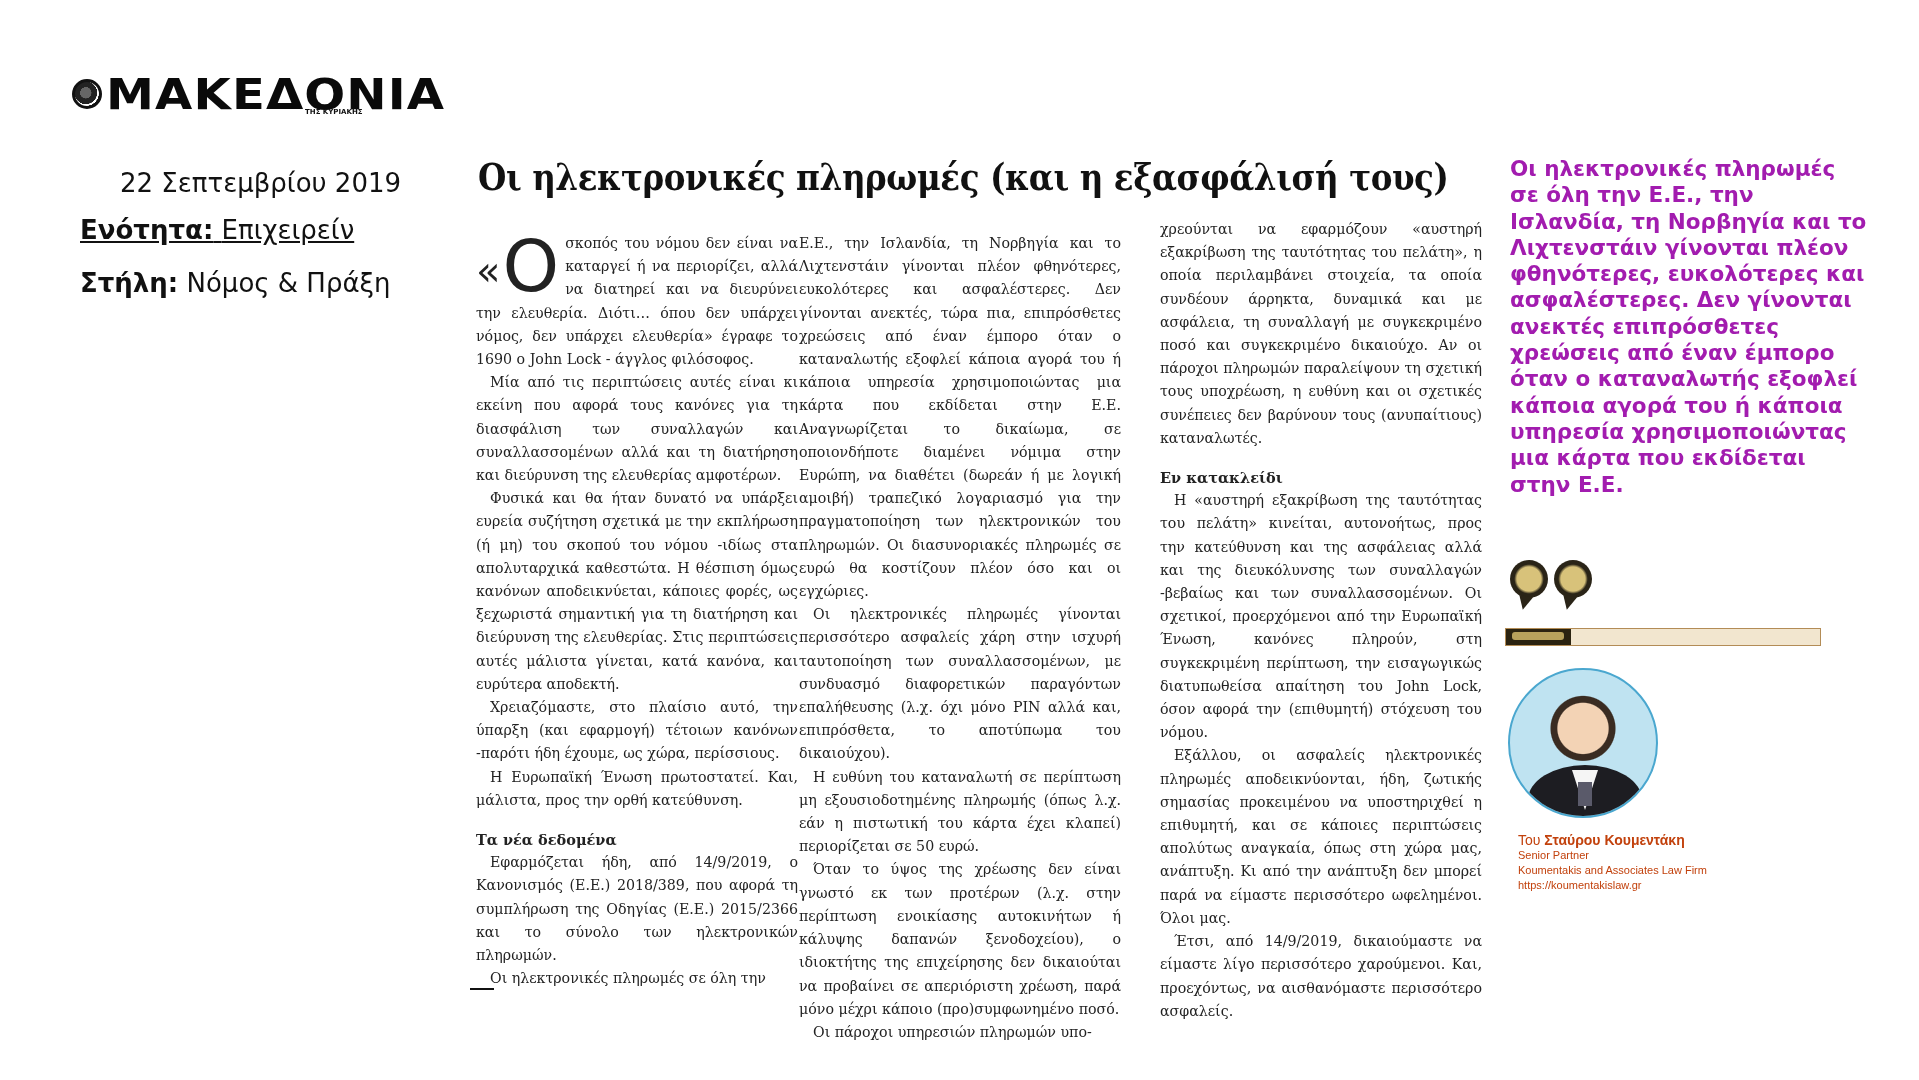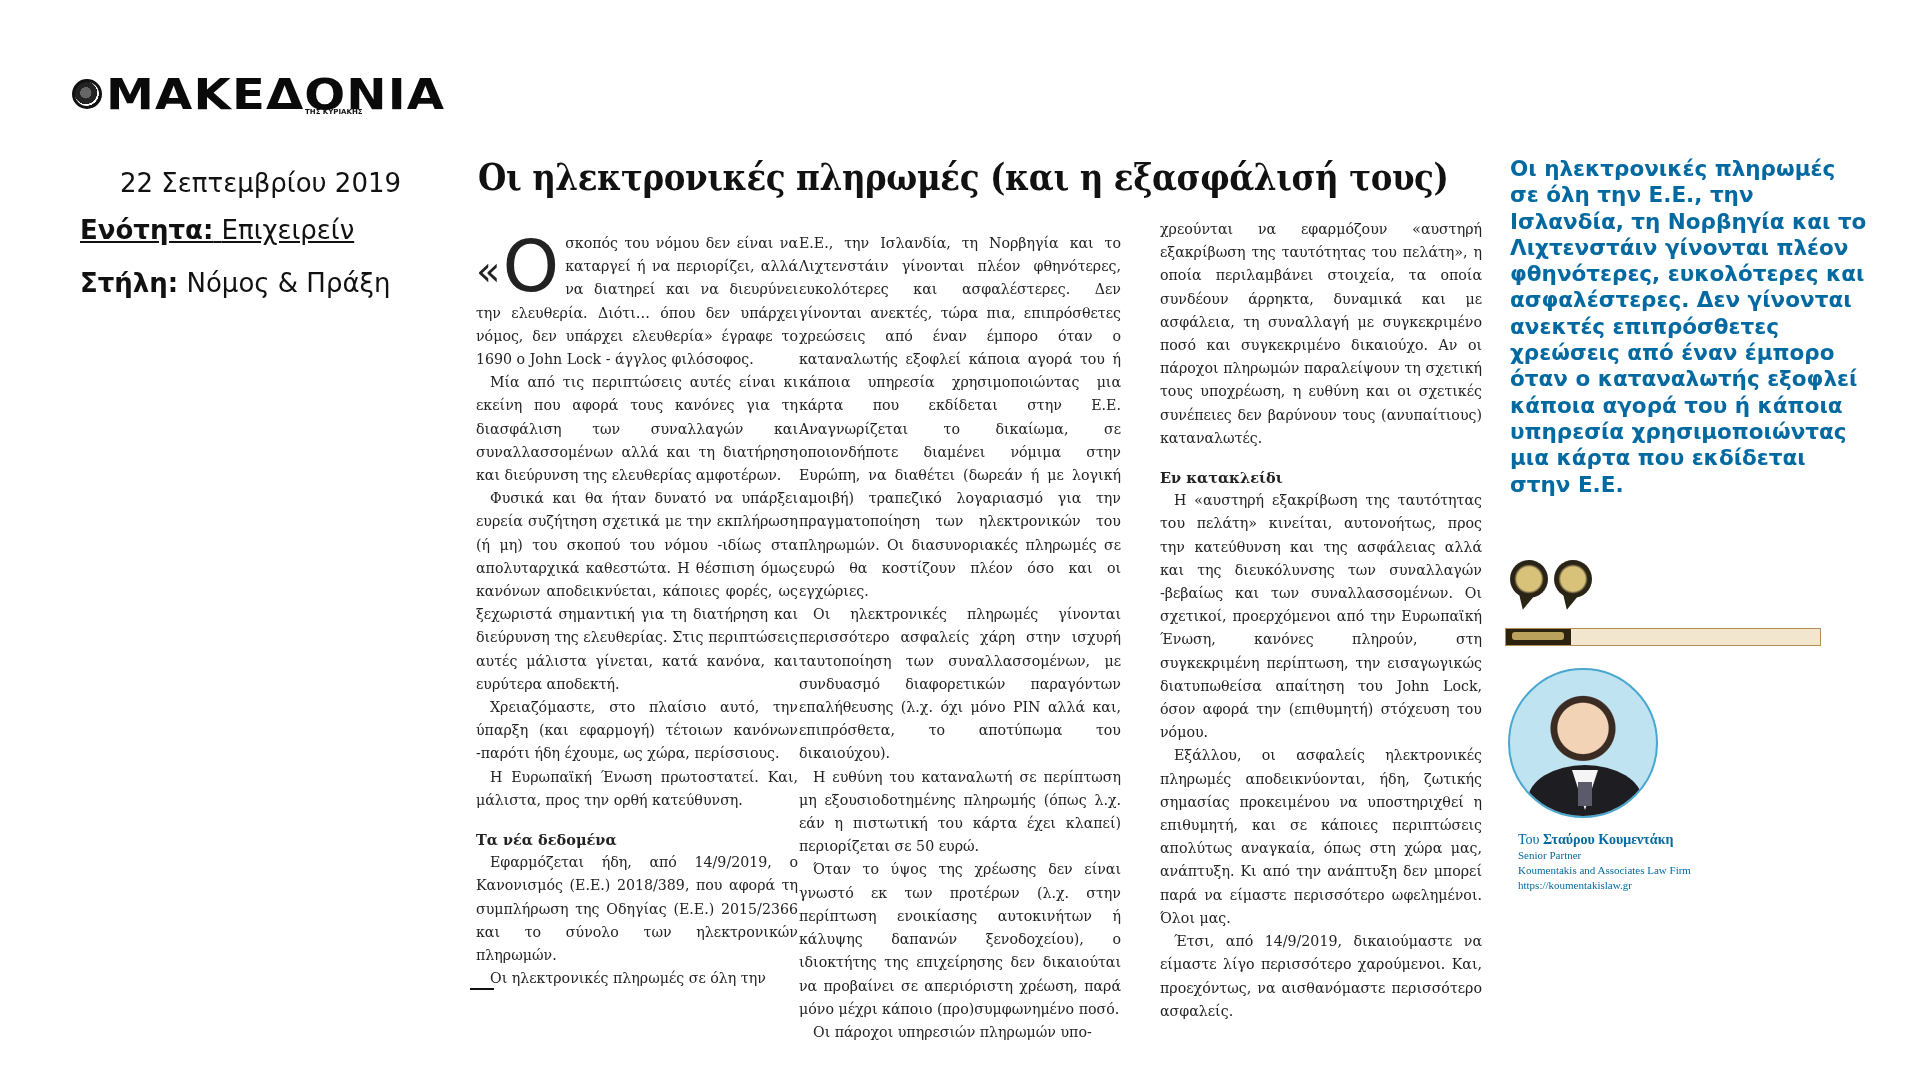--- a/index.html
+++ b/index.html
@@ -16,31 +16,31 @@
   .headline { position:absolute; left:478px; top:155px; font-family:"DejaVu Serif", serif; font-weight:bold; font-size:37px; color:#111; letter-spacing:-0.5px; transform:scaleX(0.88); transform-origin:left; white-space:nowrap; }
   .col { position:absolute; top:232px; width:322px; font-family:"DejaVu Serif", serif; font-size:14.2px; line-height:23.2px; color:#222; text-align:justify; hyphens:auto; }
   .col p { margin:0; text-indent:14px; }
   .col p.noindent { text-indent:0; }
   .col h4 { margin:16px 0 0 0; font-size:14.5px; font-weight:bold; font-family:"DejaVu Serif", serif; }
   .col1 { left:476px; }
   .col2 { left:799px; }
   .col3 { left:1160px; top:218px; }
   .dropcap { float:left; font-size:72px; line-height:60px; margin:4px 6px 0 0; font-family:"DejaVu Sans", sans-serif; }
   .dropcap .q { font-size:40px; vertical-align:middle; margin-right:2px; }
-  .pull { position:absolute; left:1510px; top:156px; width:360px; font-family:"DejaVu Sans", sans-serif; font-weight:bold; font-size:21.5px; line-height:26.3px; color:#0369a1; }
+  .pull { position:absolute; left:1510px; top:156px; width:360px; font-family:"DejaVu Sans", sans-serif; font-weight:bold; font-size:21.5px; line-height:26.3px; color:#a21caf; }
   .quote-icons { position:absolute; left:1510px; top:560px; display:flex; gap:6px; }
   .quote-bubble { width:38px; height:38px; border-radius:50%; background:radial-gradient(circle, #d8c27a 0 45%, #2a2417 55%); position:relative; }
   .quote-bubble::after { content:""; position:absolute; left:8px; bottom:-12px; border-left:6px solid transparent; border-right:8px solid transparent; border-top:14px solid #2a2417; transform:rotate(10deg); }
   .divider-bar { position:absolute; left:1505px; top:628px; width:316px; height:18px; background:linear-gradient(90deg, #2b2310 0 65px, #f2e6cf 65px); border:1px solid #b38c56; box-sizing:border-box; }
   .divider-tag { position:absolute; left:1512px; top:632px; width:52px; height:8px; background:#b8a25c; border-radius:3px; }
   .avatar { position:absolute; left:1508px; top:668px; width:150px; height:150px; border-radius:50%; background:radial-gradient(circle at 50% 40%, #f3d3b5 0 22%, #3a2c22 23% 28%, #bfe3f1 29%); border:2px solid #4aa7cf; box-sizing:border-box; overflow:hidden; }
   .avatar-suit { position:absolute; left:18px; top:95px; width:114px; height:70px; background:#1d1d22; border-radius:50% 50% 0 0; }
   .avatar-shirt { position:absolute; left:62px; top:100px; width:26px; height:40px; background:#f5f5f5; clip-path:polygon(0 0,100% 0,50% 100%); }
   .avatar-tie { position:absolute; left:68px; top:112px; width:14px; height:24px; background:#5a5a6a; }
-  .byline { position:absolute; left:1518px; top:832px; font-family:Liberation Serif, serif; color:#0369a1; }
+  .byline { position:absolute; left:1518px; top:832px; font-family:Liberation Sans, sans-serif; color:#c2410c; }
   .byline-name { font-size:14px; }
   .byline-name b { font-weight:bold; }
   .byline-small { font-size:11px; line-height:15px; }
   .bottom-mark { position:absolute; left:470px; top:988px; width:24px; height:2px; background:#111; }
 </style>
 </head>
 <body>
 
 <div class="logo">
   <div class="logo-emblem"></div>

